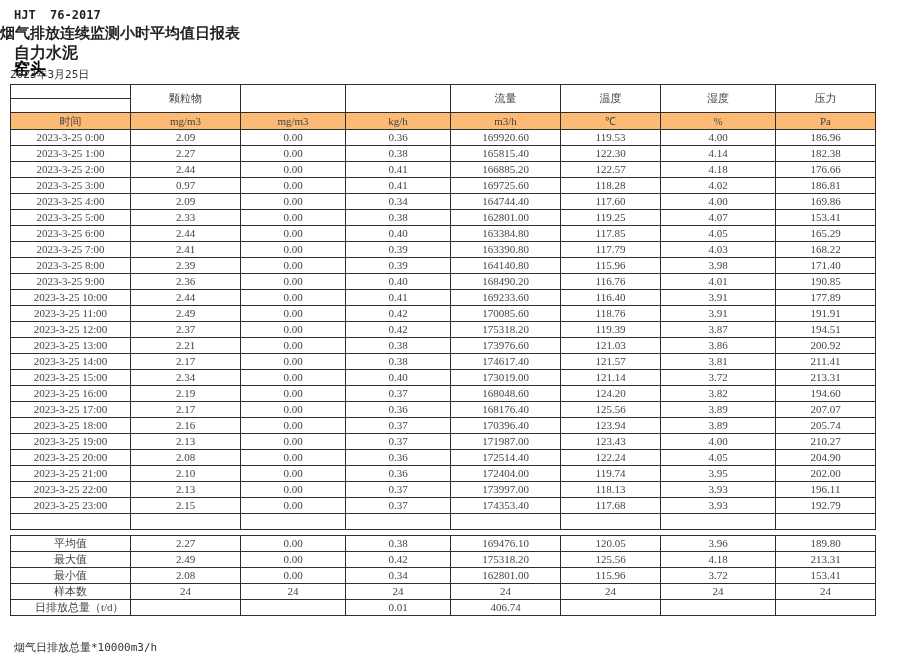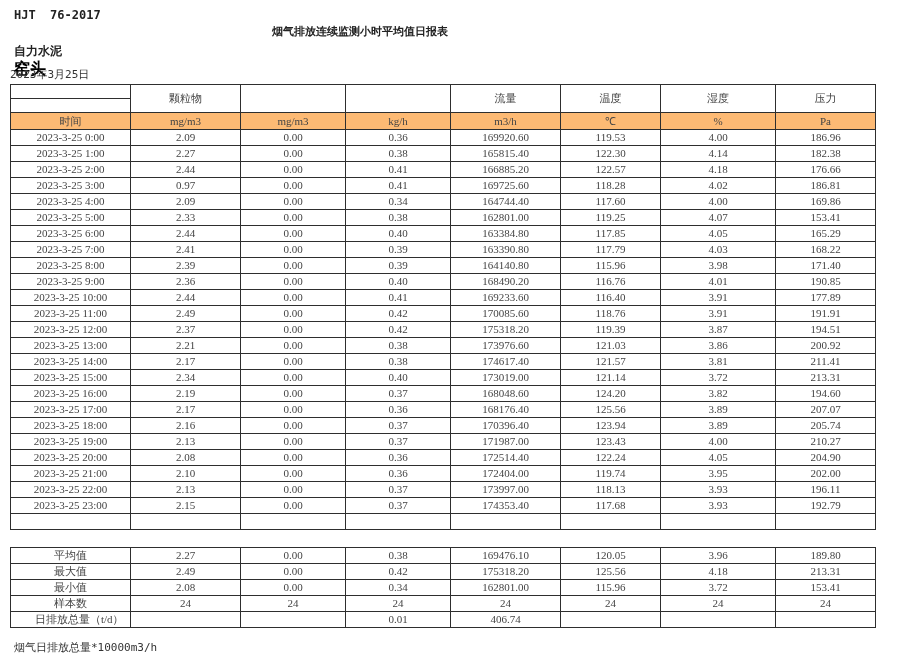--- a/index.html
+++ b/index.html
@@ -9,40 +9,40 @@
     color:#3a3a3a;
     -webkit-font-smoothing:antialiased;
   }
   .page{position:relative;width:900px;height:670px;}
   .doc-standard{
     position:absolute;left:14px;top:8px;
     font-weight:bold;font-size:12px;color:#222;white-space:pre;
   }
   .doc-title{
     position:absolute;left:0;top:24px;width:720px;
-    text-align:center;font-weight:bold;font-size:11px;color:#222;
-  }
-  .company{position:absolute;left:14px;top:43px;font-weight:bold;font-size:12px;color:#222;}
+    font-weight:bold;font-size:15px;color:#222;
+  }
+  .company{position:absolute;left:14px;top:43px;font-weight:bold;font-size:16px;color:#222;}
   .station{position:absolute;left:14px;top:59px;font-weight:bold;font-size:16px;color:#000000;}
   .report-date{
     position:absolute;left:10px;top:67px;width:865px;
     font-size:11px;color:#333;
   }
   .tablewrap{position:absolute;left:10px;top:84px;width:865px;font-family:Liberation Serif, serif;}
   table{border-collapse:collapse;table-layout:fixed;width:865px;font-size:11px;color:#444;}
   td{
     border:1px solid #2e2e2e;
     text-align:center;vertical-align:middle;
     padding:0;overflow:hidden;white-space:nowrap;
     height:15px;line-height:15px;
   }
   thead td.split{height:13px;line-height:13px;}
   tr.unit-row td{background:#fdba74;height:16px;line-height:16px;}
   tr.blank-row td{height:15px;}
-  table.summary{margin-top:12px;}
+  table.summary{margin-top:0;}
   .summary-gap{height:5px;}
   table.summary td{height:15px;line-height:15px;}
   table.summary tr.total-row td:first-child{text-align:left;padding-left:24px;}
   .footnote{
     position:absolute;left:14px;top:641px;
     font-size:11px;color:#333;line-height:13px;
   }
   .sign-row{
     position:absolute;left:14px;top:654px;
     font-size:11px;color:#333;line-height:13px;margin-top:48px;

